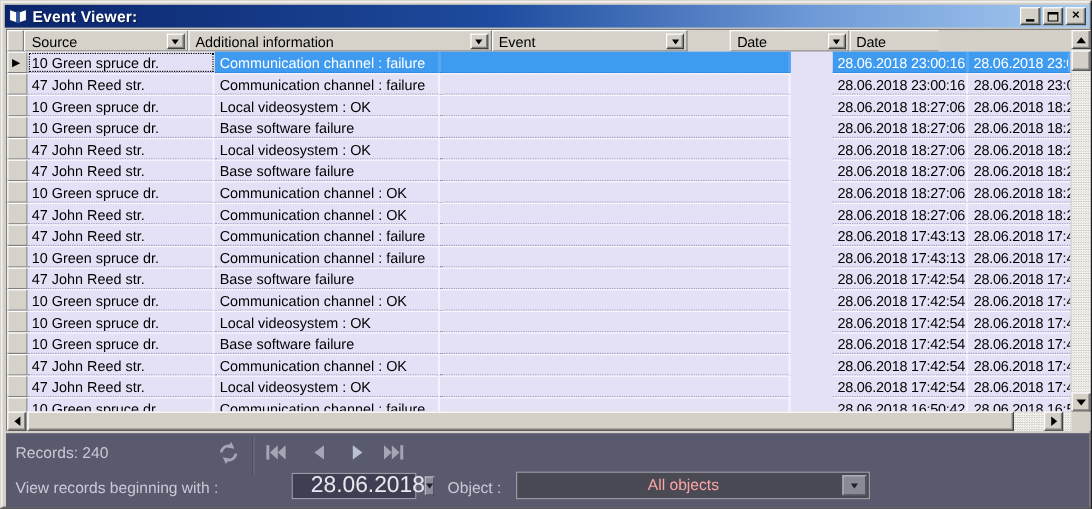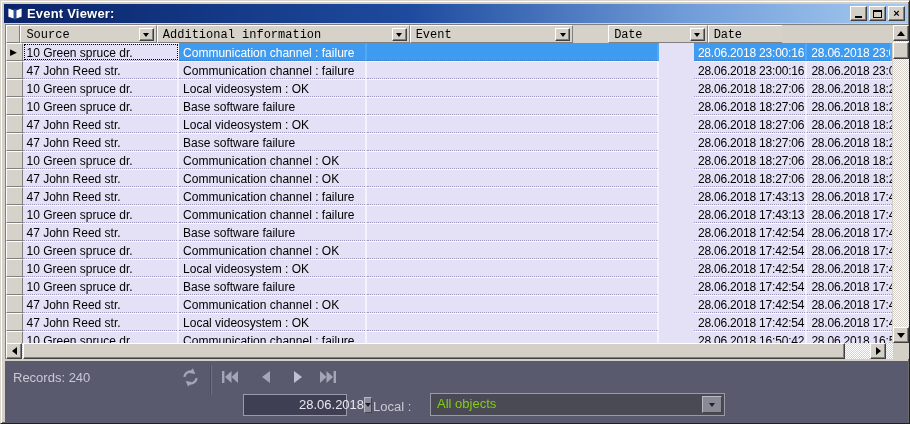--- a/index.html
+++ b/index.html
@@ -18,21 +18,21 @@
   .winbtns{display:flex;gap:2px;}
   .wbtn{width:17px;height:15px;background:#D4D0C8;border:1px solid;
       border-color:#FFFFFF #404040 #404040 #FFFFFF;box-shadow:inset -1px -1px 0 #808080;
       display:flex;align-items:center;justify-content:center;position:relative;}
   .g-min{width:7px;height:2px;background:#000;margin-top:7px;}
   .g-max{width:9px;height:8px;border:1px solid #000;border-top:2px solid #000;}
   .g-close{font-size:11px;font-weight:bold;color:#000;line-height:1;}
   
   .grid{position:absolute;left:4px;top:23px;width:903px;height:335px;background:#D4D0C8;
         border-left:1px solid #808080;border-top:1px solid #808080;}
-  .hdr{position:absolute;left:0;top:0;height:18px;width:776px;display:flex;background:#D6D2CA;font-family:Liberation Mono, monospace;}
+  .hdr{position:absolute;left:0;top:0;height:18px;width:776px;display:flex;background:#D6D2CA;}
   .hcell{position:relative;height:18px;background:#D6D2CA;color:#000;font-size:12px;
       line-height:16px;padding:1px 4px 0 5px;white-space:nowrap;overflow:hidden;
       border:1px solid;border-color:#FFFFFF #808080 #808080 #FFFFFF;}
   .hfilter{position:absolute;right:2px;top:2px;width:15px;height:13px;background:#D4D0C8;
       border:1px solid;border-color:#FFFFFF #404040 #404040 #FFFFFF;
       box-shadow:inset -1px -1px 0 #808080;display:flex;align-items:center;justify-content:center;}
   .arr-dn{width:0;height:0;border:3px solid transparent;border-top:4px solid #000;margin-top:3px;}
   .rows{position:absolute;left:0;top:18px;width:886px;height:300px;overflow:hidden;background:#E4E0F6;}
   .row{display:flex;height:18px;}
   .cell{height:18px;font-size:12px;line-height:16px;color:#000;padding:1px 3px 0 4px;
@@ -69,27 +69,27 @@
   .footer{position:absolute;left:4px;top:360px;width:903px;height:65px;background:#5A5A6E;}
   .f-label{position:absolute;color:#C9C9D6;font-size:13px;white-space:nowrap;}
   .records{left:8px;top:9px;}
   .viewlbl{left:8px;top:38px;}
   .objlbl{left:368px;top:38px;}
   .icbtn{position:absolute;width:26px;height:24px;display:flex;align-items:center;justify-content:center;}
   .fdivider{position:absolute;left:206px;top:4px;width:1px;height:30px;background:#6E6E82;
       box-shadow:-1px 0 0 #4C4C5E;}
   .datecombo{position:absolute;left:238px;top:33px;width:104px;height:22px;
       background:#3F3F54;border:1px solid #9A9AA8;display:flex;}
-  .datefield{flex:1;color:#E8E8F0;font-size:13px;line-height:20px;padding-left:15px;margin-left:40px;}
+  .datefield{flex:1;color:#E8E8F0;font-size:19px;line-height:20px;padding-left:15px;}
   .dbtn{width:18px;height:16px;margin:2px 2px 0 0;background:#8A8A9A;border:1px solid;
       border-color:#B8B8C4 #44444F #44444F #B8B8C4;display:flex;align-items:center;justify-content:center;}
   .dbtn .arr-dn{border-top-color:#20202A;}
   .objcombo{position:absolute;left:425px;top:32px;width:295px;height:23px;
       background:#4A4A55;border:1px solid #9A9AA4;display:flex;}
-  .objfield{flex:1;color:#84cc16;font-size:13px;line-height:20px;padding-left:6px;}
+  .objfield{flex:1;color:#fca5a5;font-size:13px;line-height:20px;padding-left:6px;text-align:center;}
   .obtn{width:20px;height:17px;margin:2px 2px 0 0;background:#8A8A96;border:1px solid;
       border-color:#B8B8C0 #44444C #44444C #B8B8C0;display:flex;align-items:center;justify-content:center;}
   .obtn .arr-dn{border-top-color:#20202A;}
 </style>
 </head>
 <body>
 
 <div class="win">
 
   <div class="titlebar">
@@ -338,29 +338,30 @@
       </svg>
     </span>
     <span class="icbtn" style="left:310px;top:4px;">
       <svg width="18" height="16" viewBox="0 0 18 16">
         <polygon points="1,2 7.5,8 1,14" fill="#A4A6B6"></polygon>
         <polygon points="7.5,2 14,8 7.5,14" fill="#A4A6B6"></polygon>
         <rect x="14.6" y="2" width="2.4" height="12" fill="#A4A6B6"></rect>
       </svg>
     </span>
 
+    <span class="f-label viewlbl">View records beginning with :</span>
 
     <span class="datecombo">
       <span class="datefield">28.06.2018</span>
       <span class="dbtn">
           <span class="arr-dn"></span>
         </span>
     </span>
 
-    <span class="f-label objlbl">Local :</span>
+    <span class="f-label objlbl">Object :</span>
 
     <span class="objcombo">
       <span class="objfield">All objects</span>
       <span class="obtn">
           <span class="arr-dn"></span>
         </span>
     </span>
   </div>
 </div>
 

